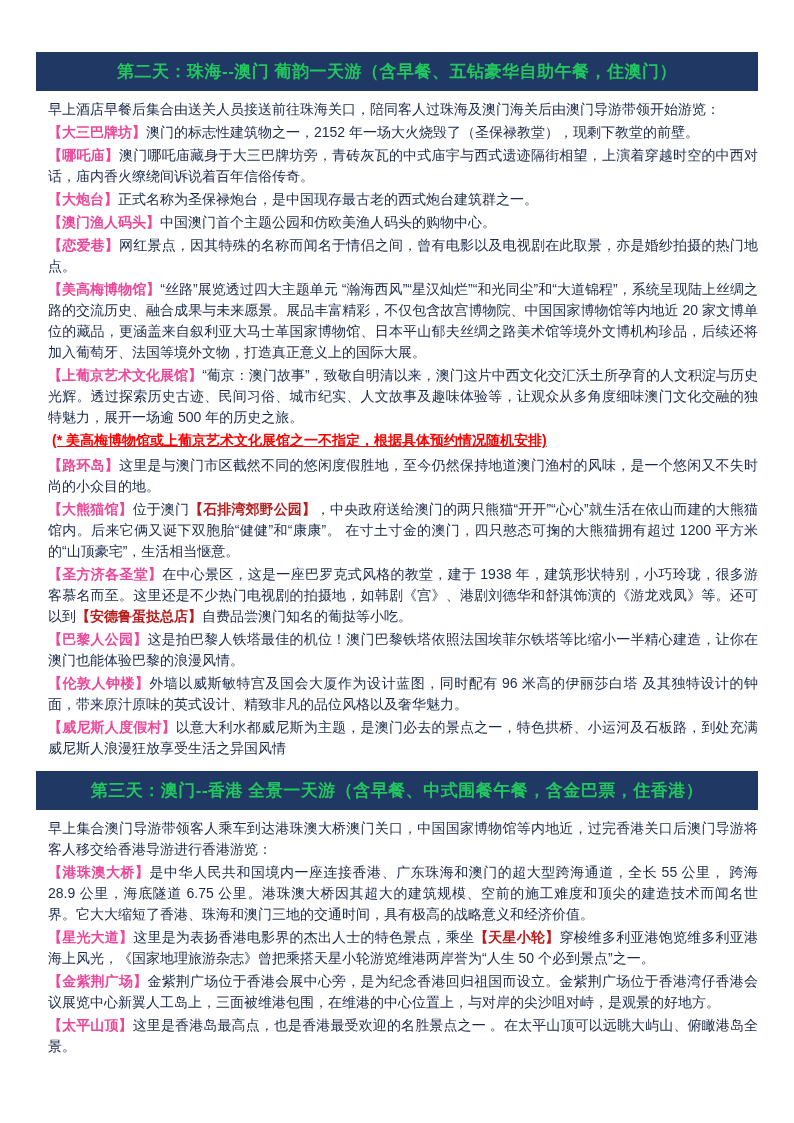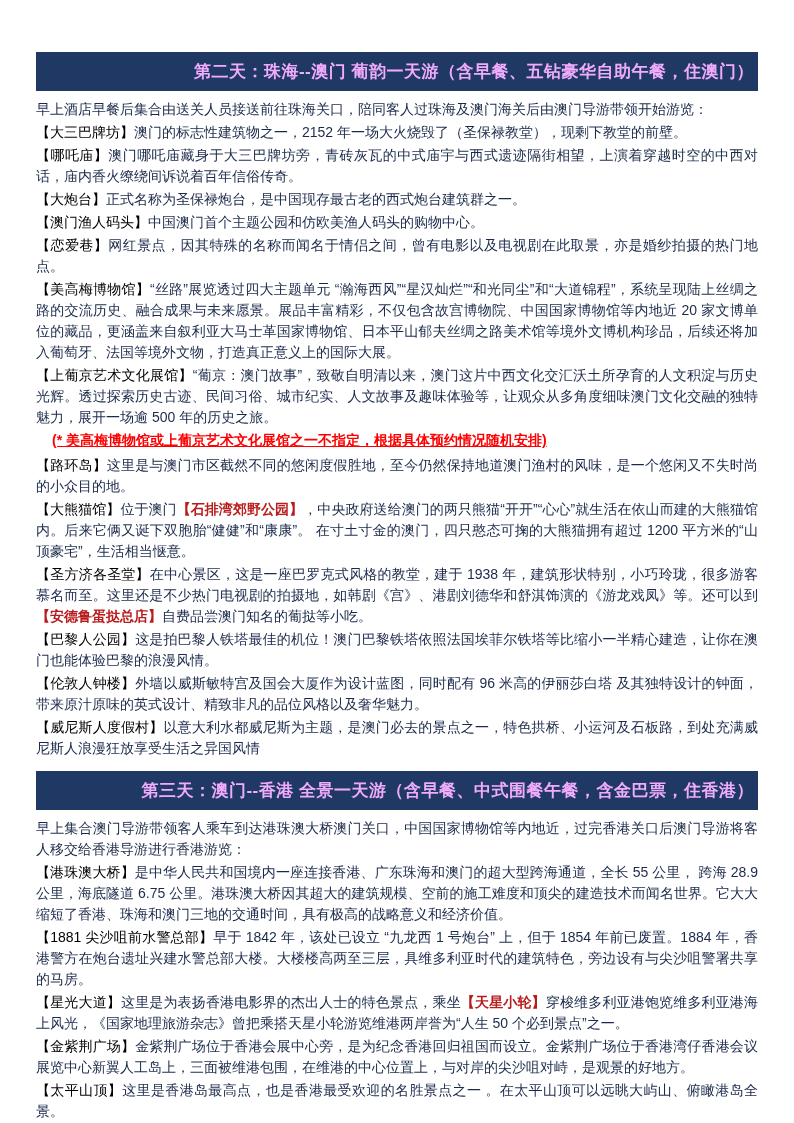--- a/index.html
+++ b/index.html
@@ -13,43 +13,43 @@
     height: 1123px;
     margin: 0 auto;
     background: #ffffff;
     box-sizing: border-box;
     padding: 52px 36px 0 36px;
     font-family: "Liberation Sans", sans-serif;
     overflow: hidden;
   }
   .day-header {
     background: #1f3864;
-    color: #f0abfc;
+    color: #22c55e;
     font-weight: bold;
     font-size: 17px;
     letter-spacing: 0.5px;
-    text-align: right;
+    text-align: center;
     padding: 8px 4px;
     margin: 0 0 8px 0;
   }
   .day-header + .section-body {
     margin-bottom: 12px;
   }
   .section-body {
     font-size: 14px;
     color: #1b2a4a;
     line-height: 1.5;
     text-align: justify;
   }
   .para {
-    margin: 0 0 2px 0;
+    margin: 0 0 2px 12px;
   }
   .spot-title {
-    color: #000000;
-    font-weight: normal;
+    color: #ec4899;
+    font-weight: bold;
   }
   .inline-strong {
     color: #b91c1c;
     font-weight: bold;
   }
   .para.note {
     color: #ff0000;
     text-decoration: underline;
     font-weight: 600;
     margin: 2px 0 4px 16px;
@@ -75,19 +75,18 @@
         <p class="para normal"><strong class="spot-title">【大熊猫馆】</strong><span>位于澳门<strong class="inline-strong">【石排湾郊野公园】</strong>，中央政府送给澳门的两只熊猫“开开”“心心”就生活在依山而建的大熊猫馆内。后来它俩又诞下双胞胎“健健”和“康康”。  在寸土寸金的澳门，四只憨态可掬的大熊猫拥有超过 1200 平方米的“山顶豪宅”，生活相当惬意。</span></p>
         <p class="para normal"><strong class="spot-title">【圣方济各圣堂】</strong><span>在中心景区，这是一座巴罗克式风格的教堂，建于 1938 年，建筑形状特别，小巧玲珑，很多游客慕名而至。这里还是不少热门电视剧的拍摄地，如韩剧《宫》、港剧刘德华和舒淇饰演的《游龙戏凤》等。还可以到<strong class="inline-strong">【安德鲁蛋挞总店】</strong>自费品尝澳门知名的葡挞等小吃。</span></p>
         <p class="para normal"><strong class="spot-title">【巴黎人公园】</strong><span>这是拍巴黎人铁塔最佳的机位！澳门巴黎铁塔依照法国埃菲尔铁塔等比缩小一半精心建造，让你在澳门也能体验巴黎的浪漫风情。</span></p>
         <p class="para normal"><strong class="spot-title">【伦敦人钟楼】</strong><span>外墙以威斯敏特宫及国会大厦作为设计蓝图，同时配有 96 米高的伊丽莎白塔 及其独特设计的钟面，带来原汁原味的英式设计、精致非凡的品位风格以及奢华魅力。</span></p>
         <p class="para normal"><strong class="spot-title">【威尼斯人度假村】</strong><span>以意大利水都威尼斯为主题，是澳门必去的景点之一，特色拱桥、小运河及石板路，到处充满威尼斯人浪漫狂放享受生活之异国风情</span></p>
       </div>
       <div class="day-header">第三天：澳门--香港 全景一天游（含早餐、中式围餐午餐，含金巴票，住香港）</div>
       <div class="section-body">
         <p class="para normal"><span>早上集合澳门导游带领客人乘车到达港珠澳大桥澳门关口，中国国家博物馆等内地近，过完香港关口后澳门导游将客人移交给香港导游进行香港游览：</span></p>
         <p class="para normal"><strong class="spot-title">【港珠澳大桥】</strong><span>是中华人民共和国境内一座连接香港、广东珠海和澳门的超大型跨海通道，全长 55 公里， 跨海 28.9 公里，海底隧道 6.75 公里。港珠澳大桥因其超大的建筑规模、空前的施工难度和顶尖的建造技术而闻名世界。它大大缩短了香港、珠海和澳门三地的交通时间，具有极高的战略意义和经济价值。</span></p>
-        <p class="para normal"><strong class="spot-title">【1881 尖沙咀前水警总部】</strong><span>早于 1842 年，该处已设立 “九龙西 1 号炮台” 上，但于 1854 年前已废置。1884 年，香港警方在炮台遗址兴建水警总部大楼。大楼楼高两至三层，具维多利亚时代的建筑特色，旁边设有与尖沙咀警署共享的马房。</span></p>
         <p class="para normal"><strong class="spot-title">【星光大道】</strong><span>这里是为表扬香港电影界的杰出人士的特色景点，乘坐<strong class="inline-strong">【天星小轮】</strong>穿梭维多利亚港饱览维多利亚港海上风光，《国家地理旅游杂志》曾把乘搭天星小轮游览维港两岸誉为“人生 50 个必到景点”之一。</span></p>
         <p class="para normal"><strong class="spot-title">【金紫荆广场】</strong><span>金紫荆广场位于香港会展中心旁，是为纪念香港回归祖国而设立。金紫荆广场位于香港湾仔香港会议展览中心新翼人工岛上，三面被维港包围，在维港的中心位置上，与对岸的尖沙咀对峙，是观景的好地方。</span></p>
         <p class="para normal"><strong class="spot-title">【太平山顶】</strong><span>这里是香港岛最高点，也是香港最受欢迎的名胜景点之一 。在太平山顶可以远眺大屿山、俯瞰港岛全景。</span></p>
       </div>
     </div>
 </div>
 
 </body></html>

